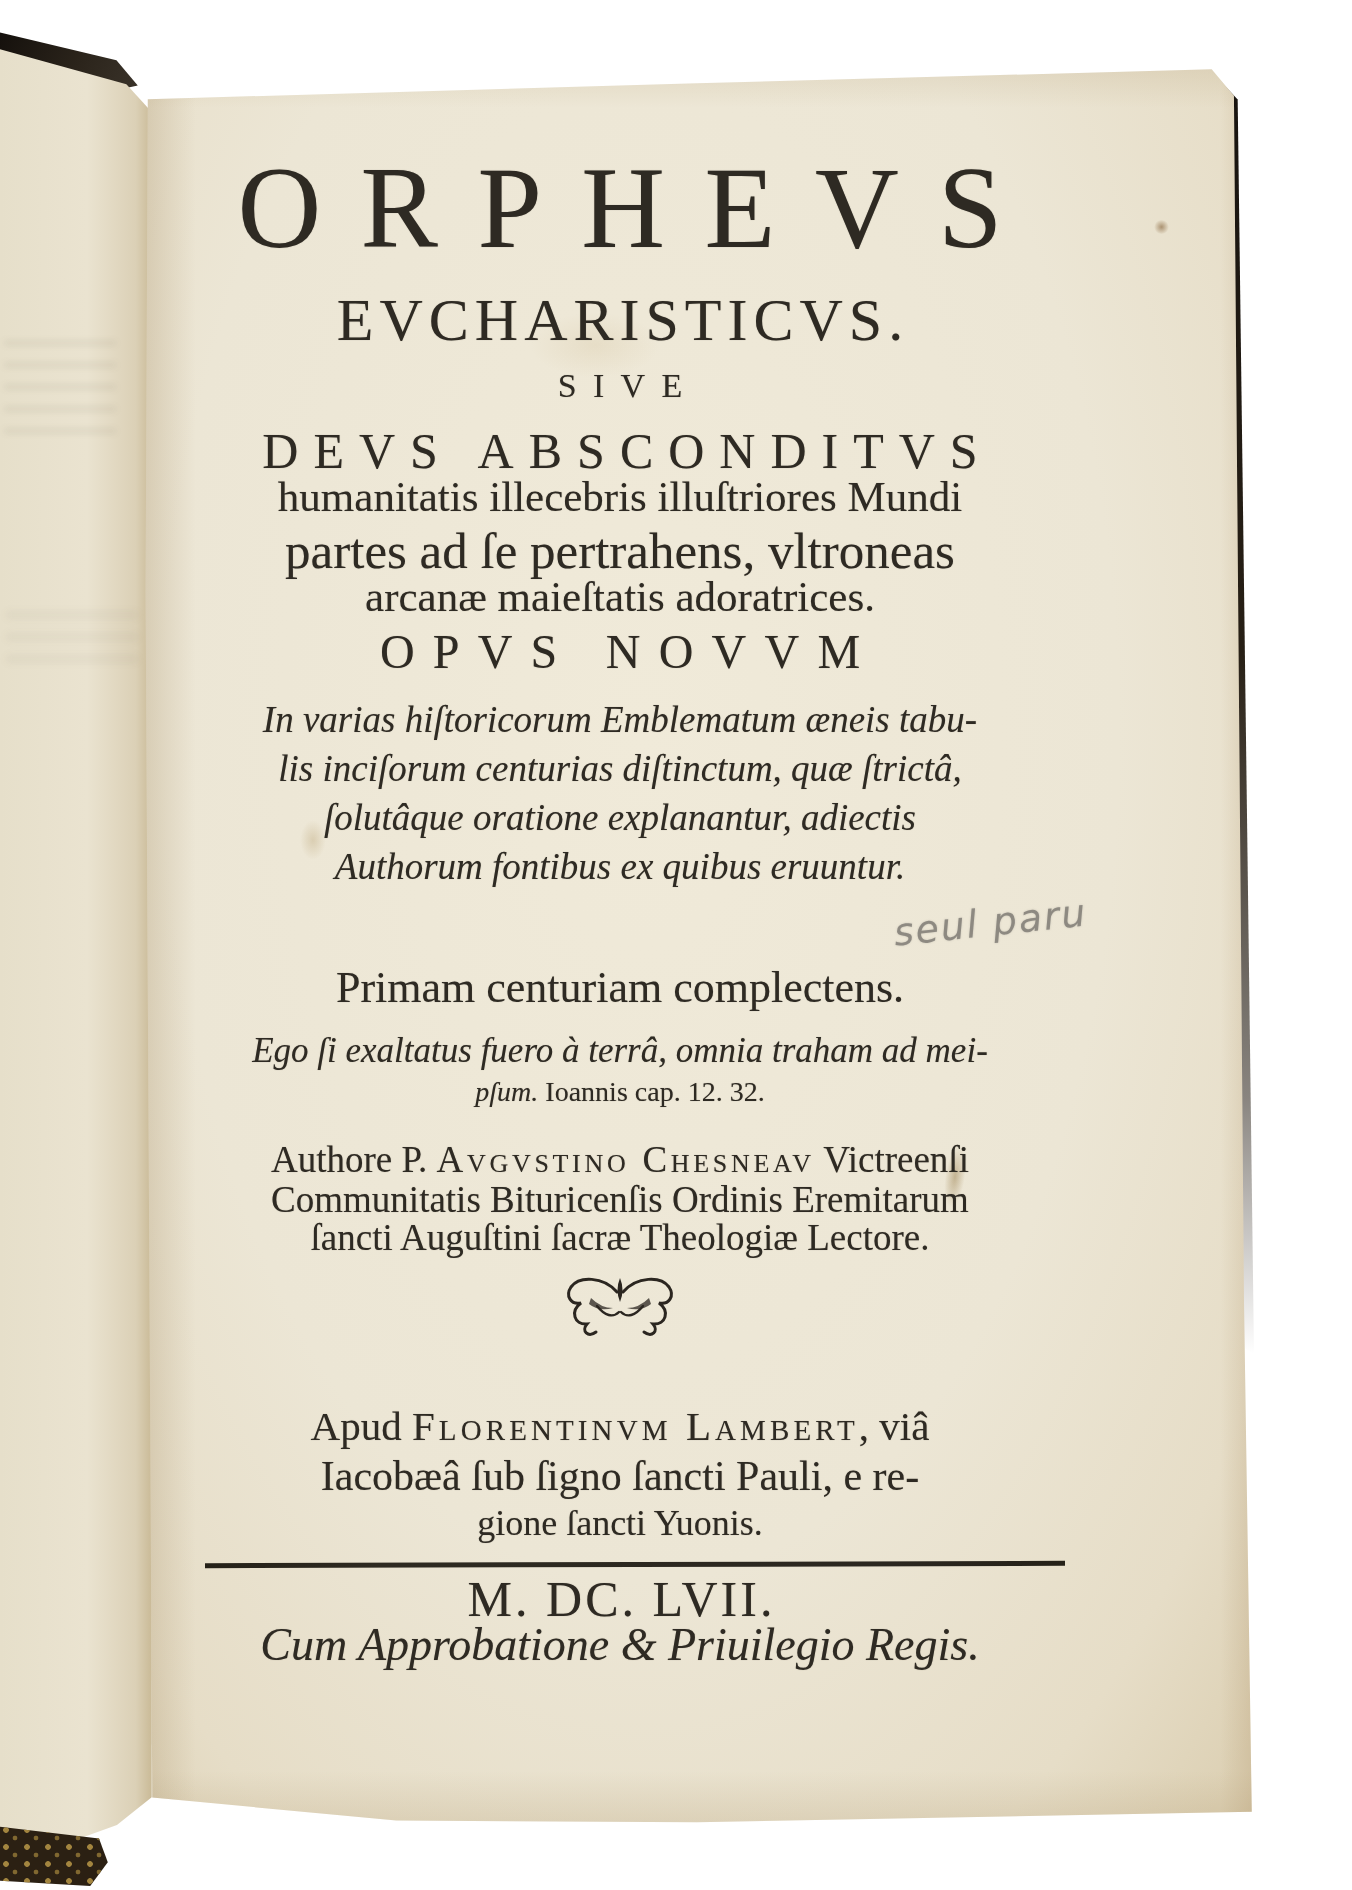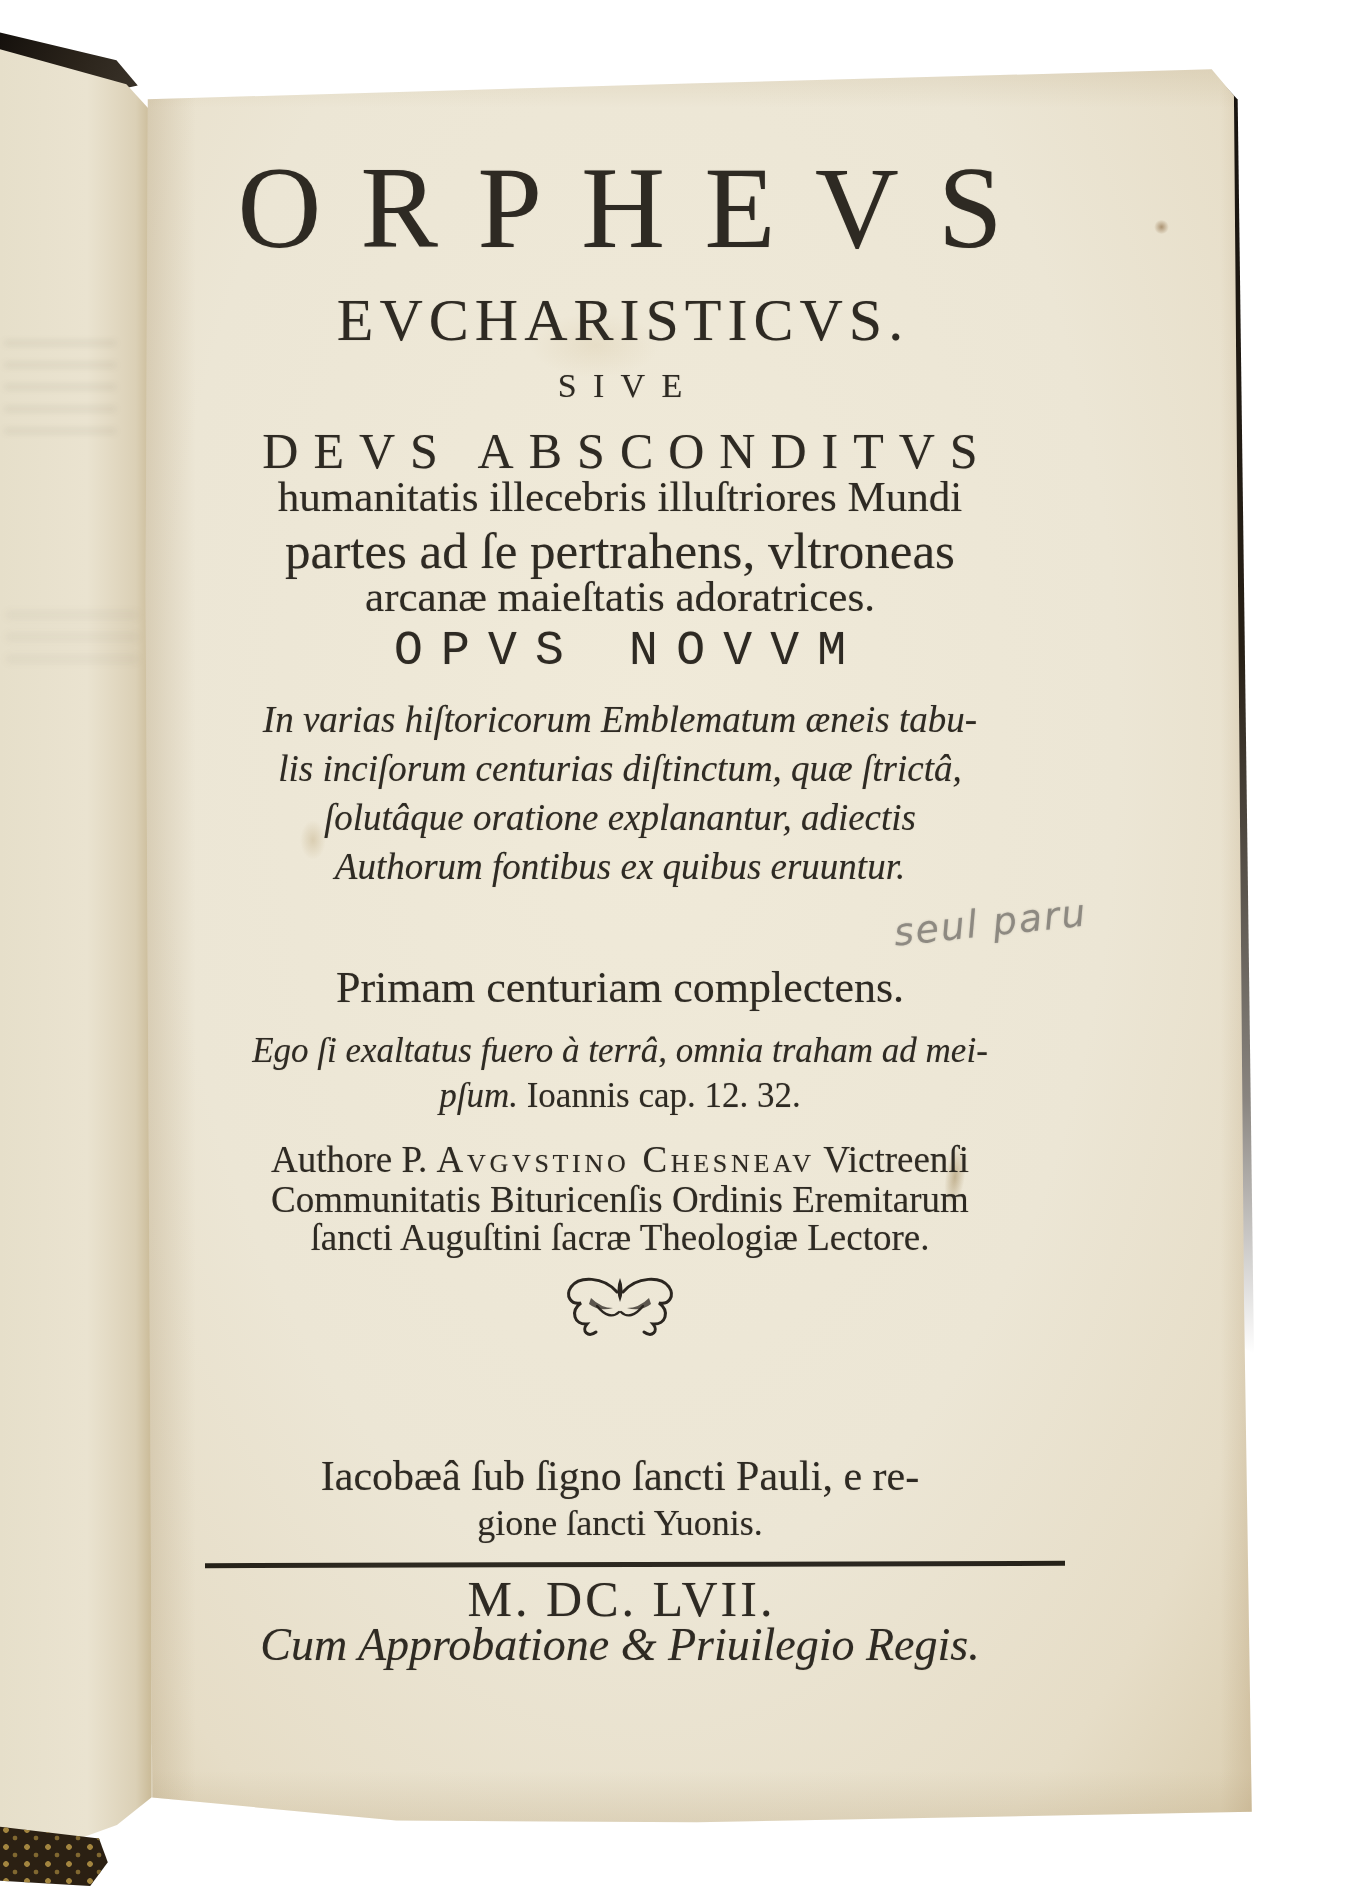--- a/index.html
+++ b/index.html
@@ -56,32 +56,32 @@
   .l-orpheus span{margin-right:-.34em;}
   .l-euchar  {top:288px;font-size:60px;letter-spacing:.10em;}
   .l-euchar span{margin-right:-.10em;}
   .l-sive    {top:368px;font-size:34px;letter-spacing:.48em;}
   .l-sive span{margin-right:-.48em;}
   .l-deus    {top:424px;font-size:50px;letter-spacing:.30em;}
   .l-deus span{margin-right:-.30em;}
   .l-hum1{top:474px;font-size:43px;}
   .l-hum2{top:524px;font-size:51px;}
   .l-hum3{top:574px;font-size:43px;}
-  .l-opus    {top:626px;font-size:48px;letter-spacing:.38em;font-family:Liberation Mono, monospace;}
+  .l-opus    {top:626px;font-size:48px;letter-spacing:.38em;}
   .l-opus span{margin-right:-.38em;}
   .ital{font-style:italic;}
   .l-desc1{top:700px;font-size:37px;}
   .l-desc2{top:749px;font-size:37px;}
   .l-desc3{top:798px;font-size:37px;}
   .l-desc4{top:847px;font-size:37px;}
   .l-tomus   {top:906px;font-size:48px;letter-spacing:.26em;}
   .l-tomus span{margin-right:-.26em;}
   .l-primam{top:964px;font-size:44px;}
   .l-ego1{top:1032px;font-size:35px;}
-  .l-ego2{top:1077px;font-size:35px;}
+  .l-ego2{top:1077px;font-size:28px;}
   .l-auth1{top:1140px;font-size:37px;}
   .l-auth2{top:1180px;font-size:37px;}
   .l-auth3{top:1218px;font-size:37px;}
   .sc{font-variant:small-caps;letter-spacing:.10em;}
   .ornament{position:absolute;left:0;top:1272px;width:100%;text-align:center;}
   .ornament svg{display:inline-block;}
   .l-parisiis{top:1348px;font-size:46px;letter-spacing:.16em;}
   .l-parisiis span{margin-right:-.16em;}
   .l-apud{top:1404px;font-size:41px;}
   .l-iacobaea{top:1454px;font-size:42px;}
@@ -154,20 +154,21 @@
           <path d="M66 20 C80 4 104 4 112 15 C118 24 112 33 102 31 C113 39 109 53 96 52 C102 59 95 66 87 60"></path>
           <path d="M40 34 C48 44 56 46 62 40" stroke-width="2.4"></path>
           <path d="M86 34 C78 44 70 46 64 40" stroke-width="2.4"></path>
         </g>
         <path d="M63 6 q-5 12 0 24 q5 -12 0 -24" fill="#2b2620"></path>
         <path d="M34 26 q10 10 22 10 q-14 4 -24 -4 z" fill="#2b2620" opacity=".75"></path>
         <path d="M92 26 q-10 10 -22 10 q14 4 24 -4 z" fill="#2b2620" opacity=".75"></path>
       </svg>
     </div>
 
+    <div class="line l-apud"><span>Apud </span><span class="sc">Florentinvm Lambert</span><span>, viâ</span></div>
     <div class="line l-iacobaea">Iacobæâ ſub ſigno ſancti Pauli, e re-</div>
     <div class="line l-gione">gione ſancti Yuonis.</div>
 
     <div class="rule"></div>
 
     <div class="line caps l-date"><span>M. DC. LVII.</span></div>
     <div class="line ital l-priv">Cum Approbatione &amp; Priuilegio Regis.</div>
 
   </div>
 

